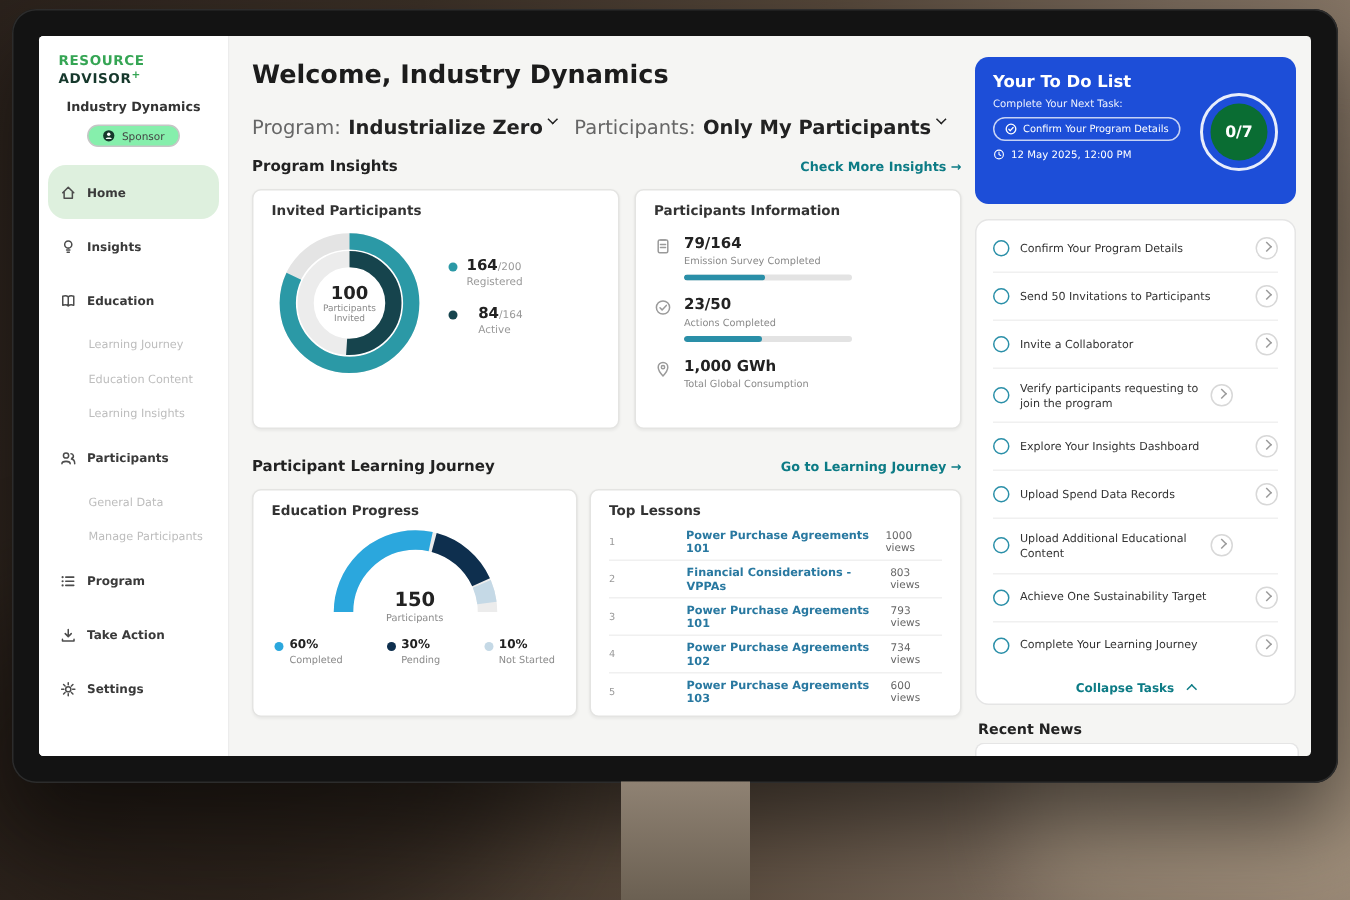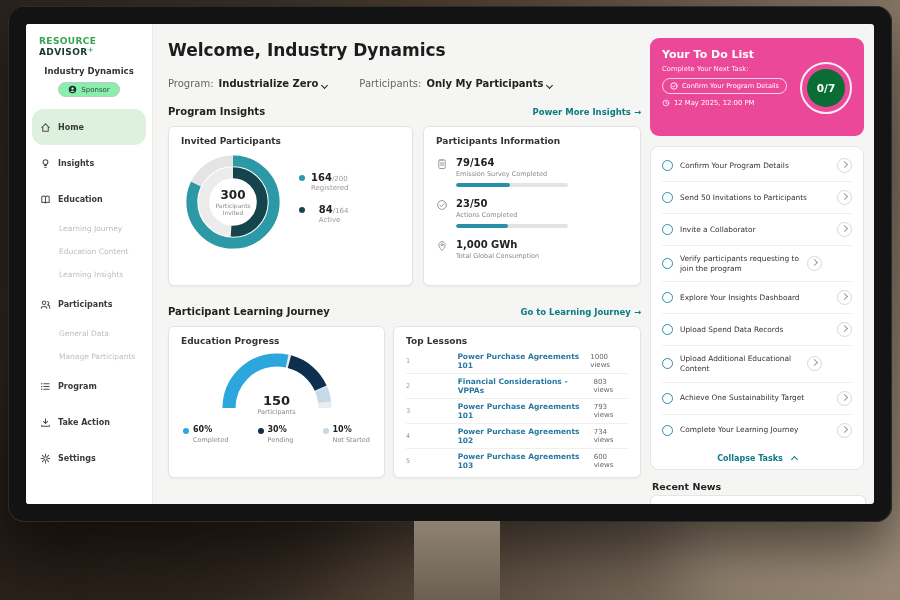--- a/index.html
+++ b/index.html
@@ -32,24 +32,24 @@
   .nav-item{height:36px;margin:0 6px;display:flex;align-items:center;gap:7px;padding:0 4px 0 8px;
     font-size:8px;font-weight:700;color:#3a3a3a;border-radius:12px;cursor:pointer;}
   .nav-item.active{background:#def0de;}
   .nav-item.sub{padding-left:27px;color:#bdbdbd;font-weight:400;font-size:7.5px;height:23px;}
   .nic{width:11px;height:11px;display:flex;align-items:center;justify-content:center;}
   .nic svg{width:11px;height:11px;stroke:#4c4c4c;stroke-width:1.1;fill:none;stroke-linecap:round;stroke-linejoin:round;}
   .nic svg .f{fill:#4c4c4c;stroke:none;}
 
   
   .title{position:absolute;left:142px;top:16px;font-size:17px;font-weight:700;color:#1c1c1c;}
-  .filters{position:absolute;left:142px;top:54px;display:flex;gap:32px;align-items:center;font-size:10px;}
+  .filters{position:absolute;left:142px;top:54px;display:flex;gap:12px;align-items:center;font-size:13px;}
   .fgroup{display:flex;gap:5px;align-items:center;}
   .flabel{color:#666;}
-  .fvalue{font-weight:700;color:#222;cursor:pointer;display:flex;align-items:flex-end;}
+  .fvalue{font-weight:700;color:#222;cursor:pointer;display:flex;align-items:flex-start;}
   .chv{display:inline-block;width:4px;height:4px;border-right:1.3px solid currentColor;border-bottom:1.3px solid currentColor;
     transform:rotate(45deg);margin-left:4px;position:relative;top:-1px;}
   .chv.up{transform:rotate(-135deg);top:1px;}
   .chv.right{transform:rotate(-45deg);margin:0;}
 
   .sechead{position:absolute;display:flex;justify-content:space-between;align-items:center;width:473px;left:142px;}
   .sechead.s1{top:82px;}
   .sechead.s2{top:282px;}
   .sectitle{font-size:10px;font-weight:700;color:#222;}
   .seclink{font-size:8.5px;font-weight:700;color:#0c7b85;cursor:pointer;}
@@ -101,21 +101,21 @@
   .gll{font-size:6.5px;color:#8a8a8a;margin:2px 0 0 10px;}
 
   
   .lrow{display:flex;align-items:center;height:24px;border-bottom:1px solid #f0f0f0;cursor:pointer;}
   .lrow:last-child{border-bottom:none;}
   .lrank{width:12px;font-size:6.5px;color:#999;}
   .lname{font-size:7.5px;color:#2878a0;font-weight:700;padding-left:40px;}
   .lviews{margin-left:auto;font-size:7px;color:#666;}
 
   
-  .todo-green{position:absolute;left:624px;top:14px;width:214px;height:98px;background:#ec4899;
+  .todo-green{position:absolute;left:624px;top:14px;width:214px;height:98px;background:#1d4ed8;
     border-radius:9px;padding:10px 12px;box-sizing:border-box;color:#fff;}
   .tg-title{font-size:11px;font-weight:700;}
   .tg-sub{font-size:6.8px;margin-top:4px;opacity:.92;}
   .tg-pill{margin-top:5px;width:fit-content;max-width:138px;display:flex;align-items:center;gap:4px;
     border:1px solid rgba(255,255,255,.75);border-radius:10px;padding:3px 7px;font-size:6.6px;}
   .tg-pill svg{width:8px;height:8px;stroke:#fff;stroke-width:1.1;fill:none;stroke-linecap:round;stroke-linejoin:round;flex:none;}
   .tg-due{margin-top:5px;display:flex;align-items:center;gap:4px;font-size:6.8px;}
   .tg-due svg{width:8px;height:8px;stroke:#fff;stroke-width:1.1;fill:none;stroke-linecap:round;stroke-linejoin:round;}
   .tg-ring{position:absolute;right:12px;top:24px;width:48px;height:48px;border-radius:50%;
     border:2px solid rgba(255,255,255,.9);display:flex;align-items:center;justify-content:center;}
@@ -256,37 +256,37 @@
       <span class="fvalue">
         <span>Only My Participants</span>
         <span class="chv"></span>
       </span>
     </div>
   </div>
 
   <div class="sechead s1">
     <span class="sectitle">Program Insights</span>
     <span class="seclink">
-      <span>Power More Insights</span>
+      <span>Check More Insights</span>
       <span>→</span>
     </span>
   </div>
 
   <div class="card card-invited">
     <div class="ctitle">Invited Participants</div>
     <div class="donut-row">
       <div class="donut-wrap">
         <svg width="104" height="104" viewBox="0 0 96 96">
           <circle cx="48" cy="48" r="38" fill="none" stroke="#e4e4e4" stroke-width="10"></circle>
           <circle cx="48" cy="48" r="38" fill="none" stroke="#2b99a6" stroke-width="10" stroke-dasharray="195.8 238.8" transform="rotate(-90 48 48)"></circle>
           <circle cx="48" cy="48" r="27" fill="none" stroke="#ececec" stroke-width="10"></circle>
           <circle cx="48" cy="48" r="27" fill="none" stroke="#16444d" stroke-width="10" stroke-dasharray="86.5 169.6" transform="rotate(-90 48 48)"></circle>
         </svg>
         <div class="donut-center">
-          <span class="dc-val">300</span>
+          <span class="dc-val">100</span>
           <span class="dc-lab">Participants Invited</span>
         </div>
       </div>
       <div class="dlegend">
         <div class="dleg-item">
           <span class="dot teal"></span>
           <div>
             <span class="dlv">164</span><span class="dlt">/200</span>
             <div class="dll">Registered</div>
           </div>

